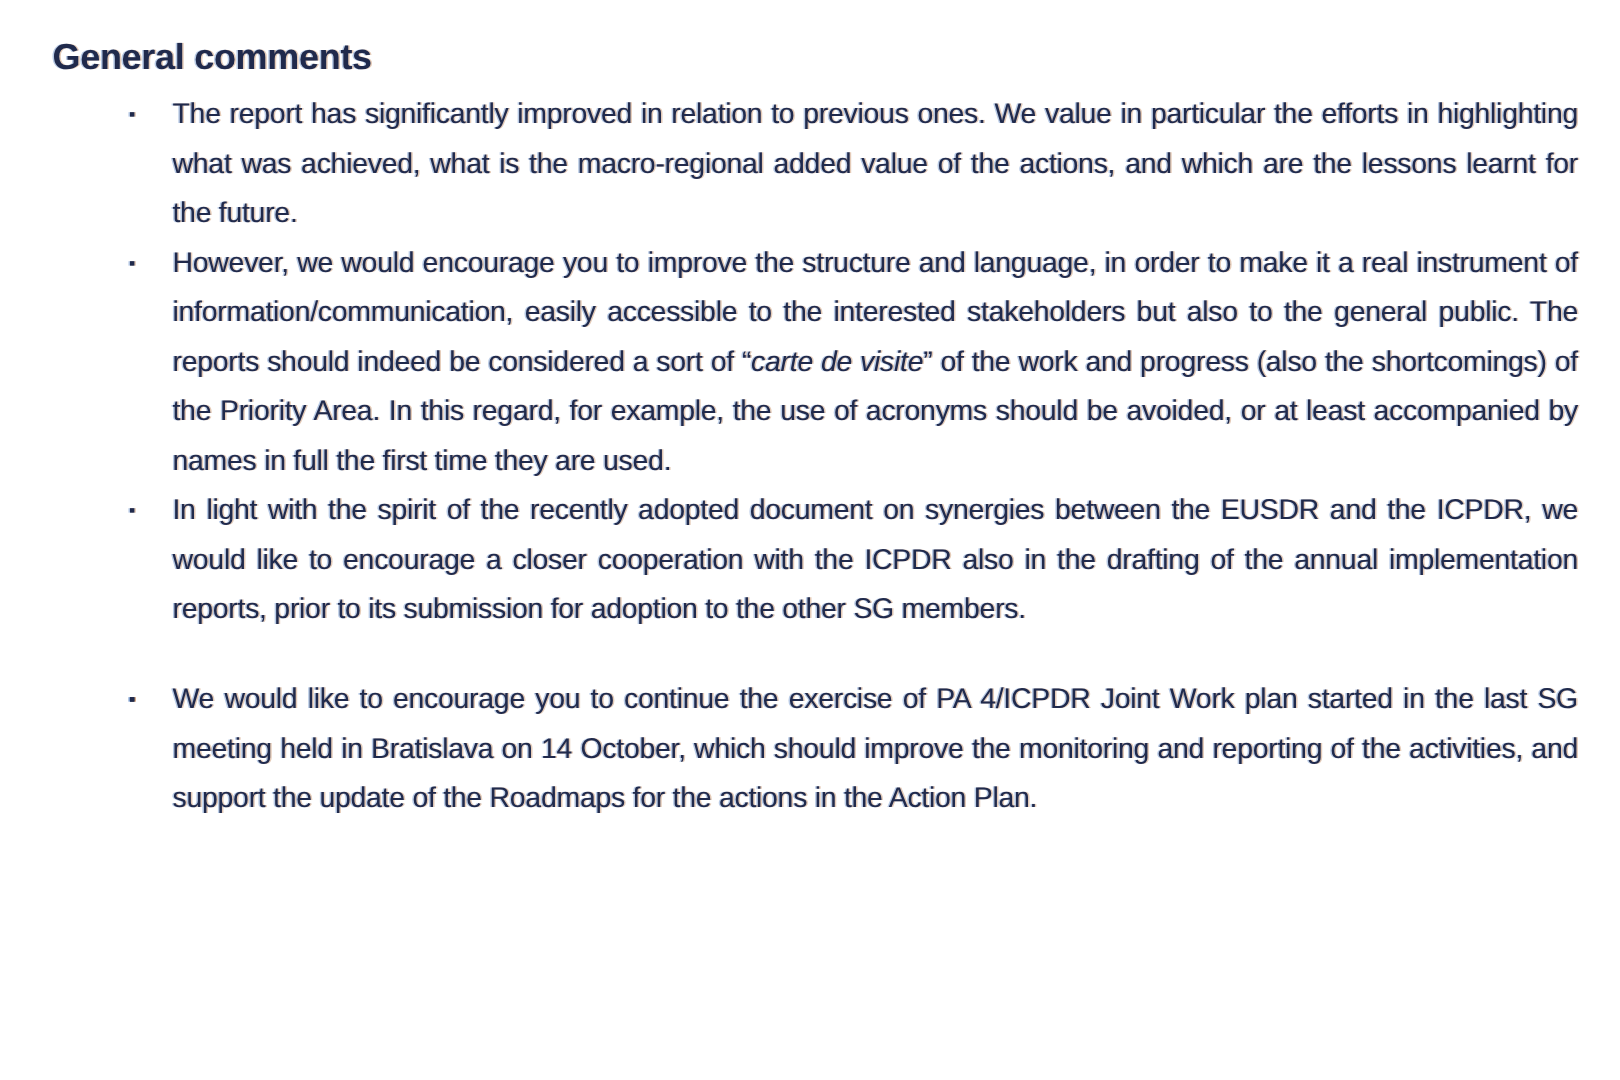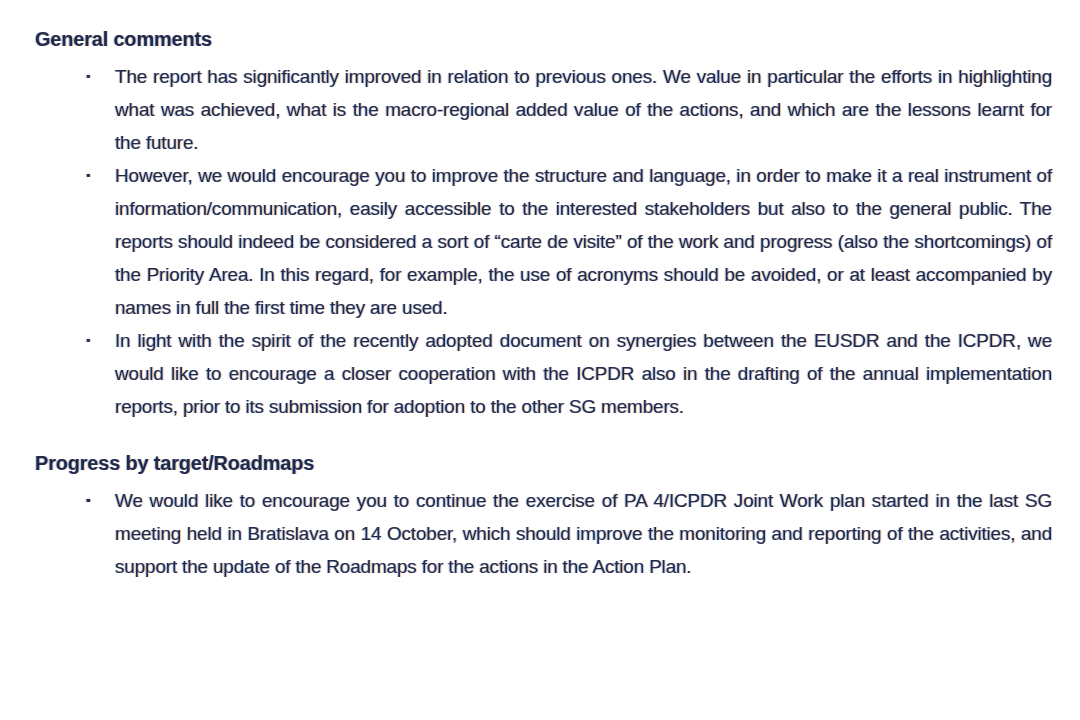--- a/index.html
+++ b/index.html
@@ -16,21 +16,21 @@
   .page {
     box-sizing: border-box;
     width: 1080px;
     height: 720px;
     padding: 26px 28px 0 35px;
     color: #202a4c;
     
     text-shadow: 1px 0 0 rgba(164, 84, 20, 0.30), -1px 0 0 rgba(20, 80, 170, 0.30);
   }
   .section-heading {
-    font-size: 20px;
+    font-size: 24px;
     line-height: 26px;
     font-weight: bold;
     margin: 0 0 8px 0;
     letter-spacing: -0.2px;
   }
   .section { margin: 0; }
   .section + .section { margin-top: 27px; }
   ul.bullets {
     list-style: none;
     margin: 0;
@@ -44,21 +44,21 @@
     text-align: justify;
     letter-spacing: -0.2px;
   }
   .marker {
     position: absolute;
     left: 51px;
     top: 0;
     font-size: 12px;
     line-height: 33px;
   }
-  .seg-italic { }
+  .seg-italic { font-style: italic; }
 </style>
 </head>
 <body>
 
 <div class="page">
 
   <div class="section">
     <h2 class="section-heading">General comments</h2>
     <ul class="bullets">
       <li class="bullet-item">
@@ -70,21 +70,20 @@
         <span>However, we would encourage you to improve the structure and language, in order to make it a real instrument of information/communication, easily accessible to the interested stakeholders but also to the general public. The reports should indeed be considered a sort of “</span><span class="seg-italic">carte de visite</span><span>” of the work and progress (also the shortcomings) of the Priority Area.  In this regard, for example, the use of acronyms should be avoided, or at least accompanied by names in full the first time they are used.</span>
       </li>
       <li class="bullet-item">
         <span class="marker">▪</span>
         <span>In light with the spirit of the recently adopted document on synergies between the EUSDR and the ICPDR, we would like to encourage a closer cooperation with the ICPDR also in the drafting of the annual implementation reports, prior to its submission for adoption to the other SG members.</span>
       </li>
     </ul>
   </div>
 
   <div class="section">
-    <h2 class="section-heading">Progress by target/Roadmaps</h2>
     <ul class="bullets">
       <li class="bullet-item">
         <span class="marker">▪</span>
       </li>
       <li class="bullet-item">
         <span class="marker">▪</span>
         <span>We would like to encourage you to continue the exercise of PA 4/ICPDR Joint Work plan started in the last SG meeting held in Bratislava on 14 October, which should improve the monitoring and reporting of the activities, and support the update of the Roadmaps for the actions in the Action Plan.</span>
       </li>
     </ul>
   </div>

